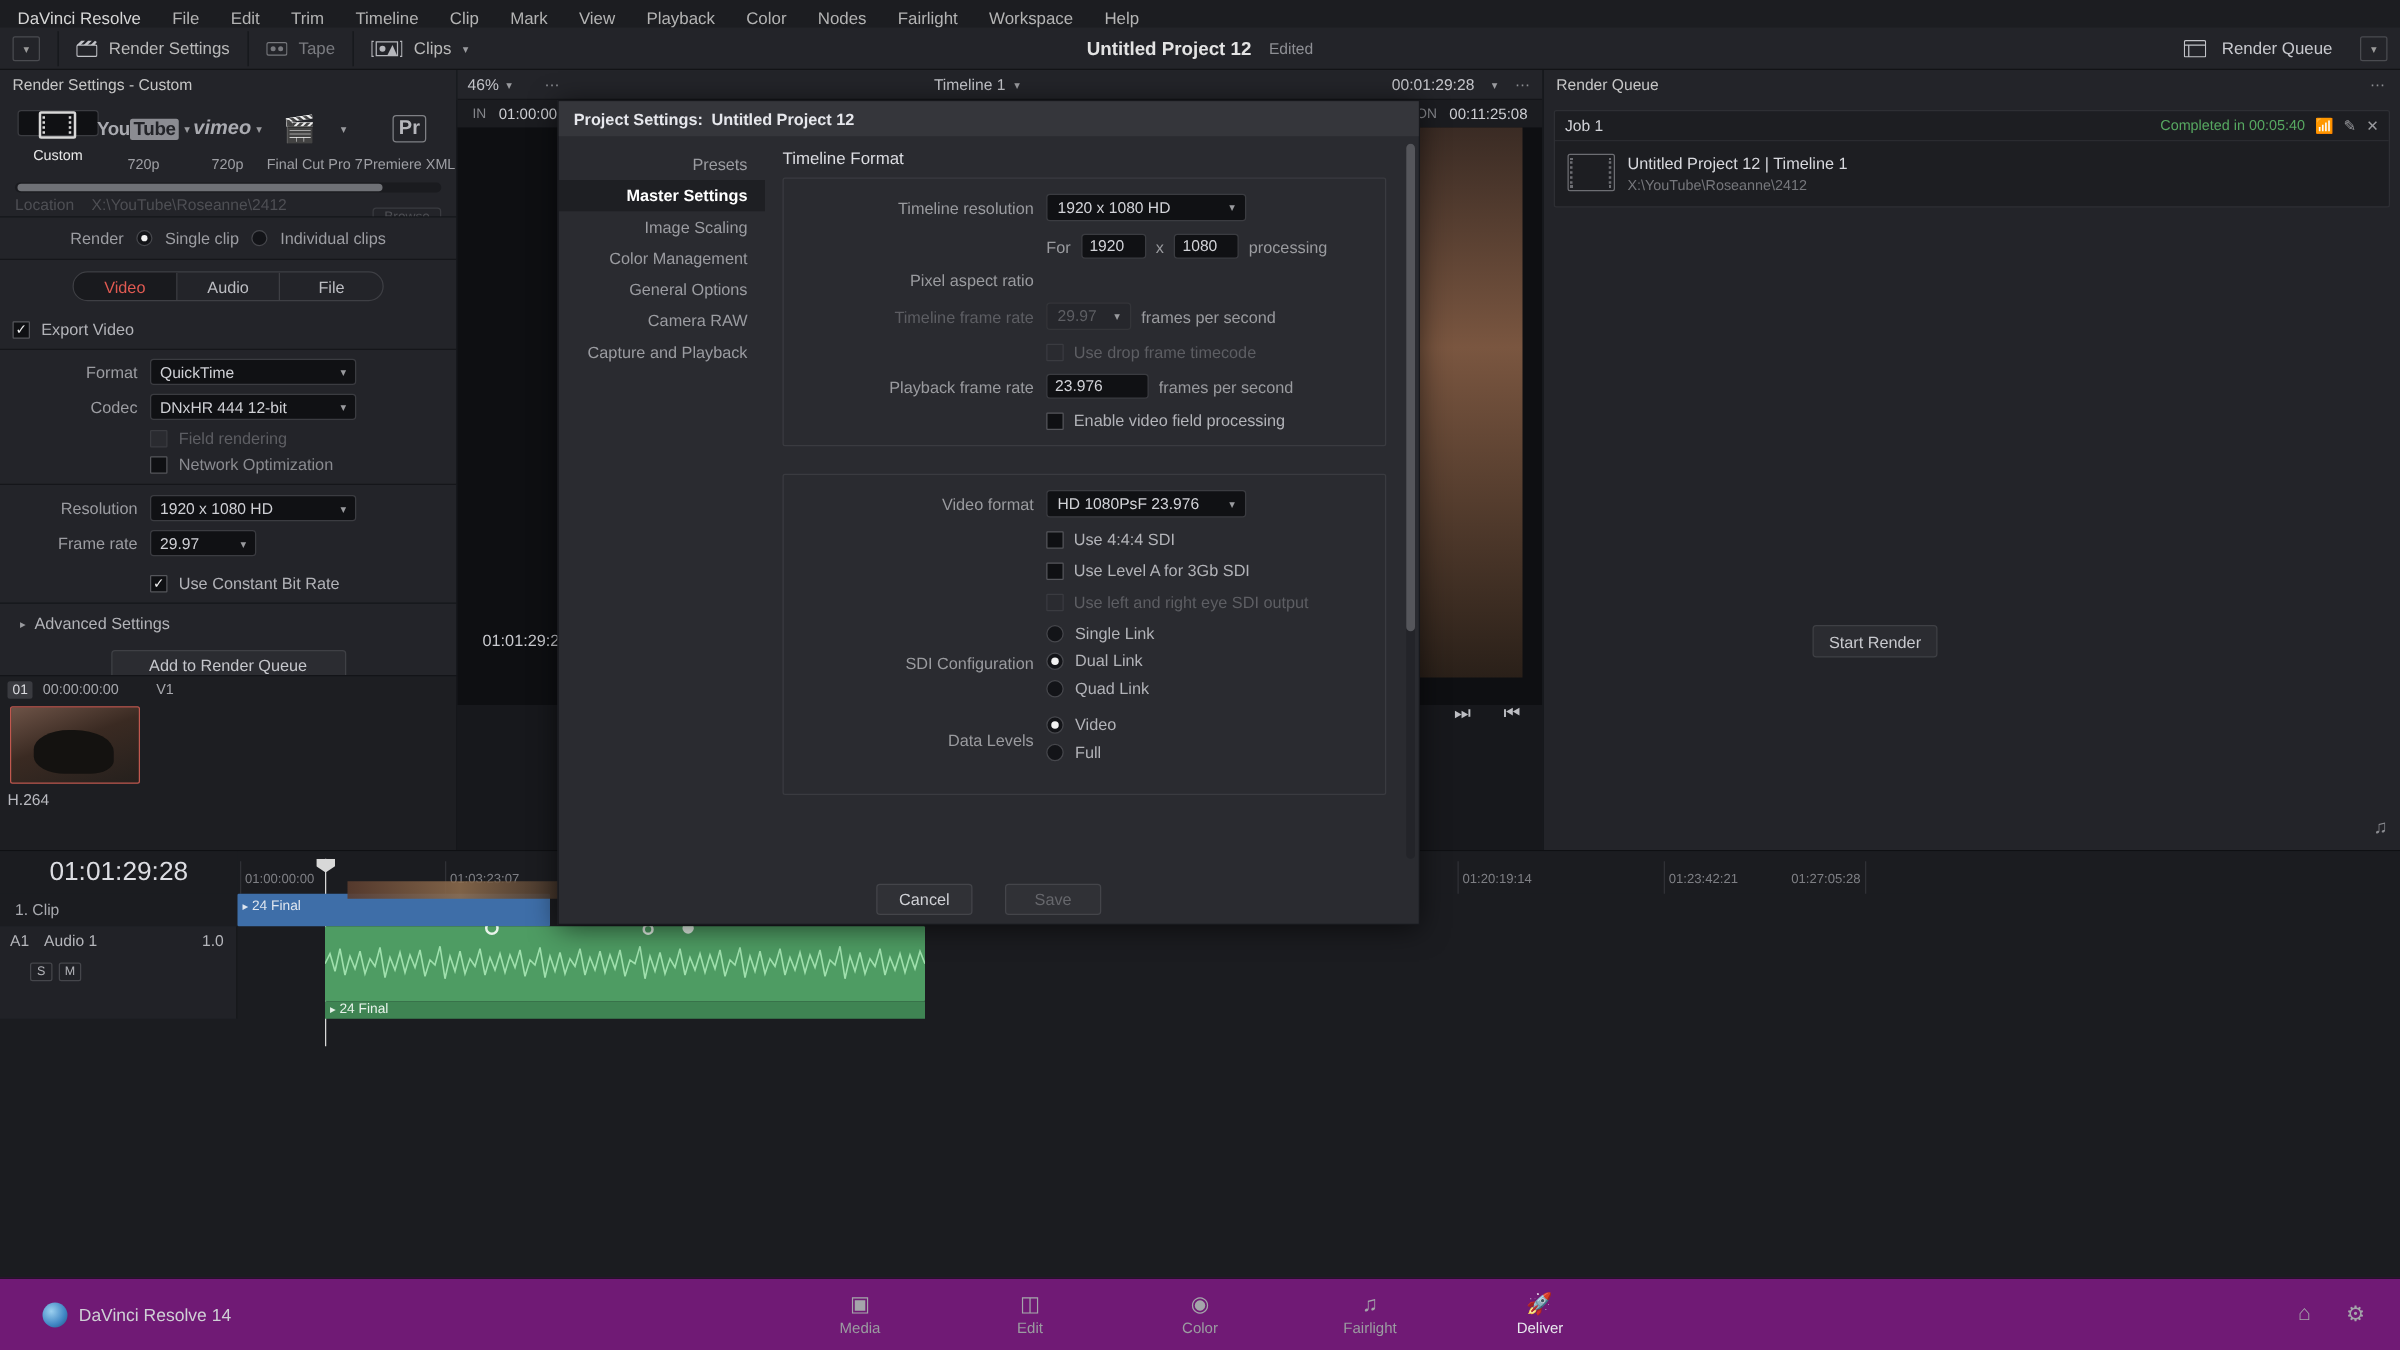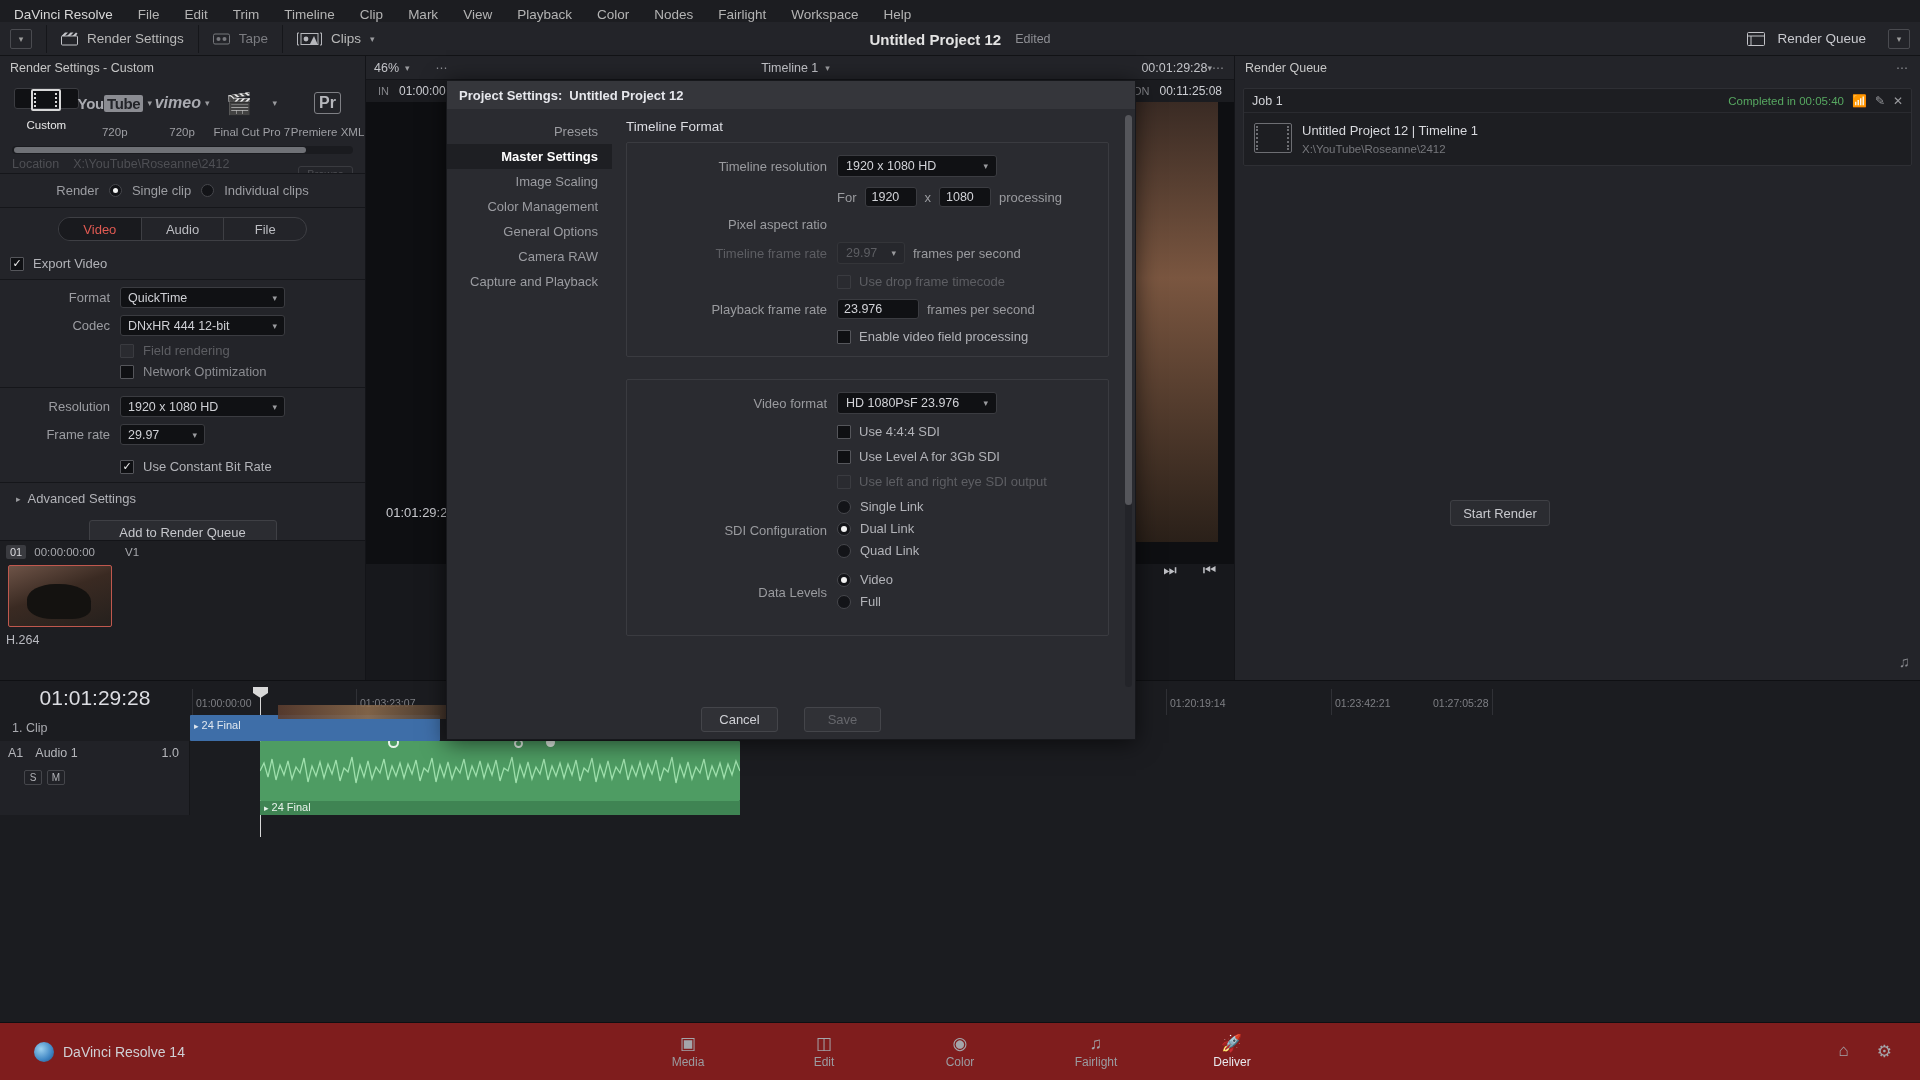--- a/index.html
+++ b/index.html
@@ -151,21 +151,21 @@
   .viewer {
     position: absolute; left: 366px; top: 56px; width: 868px; height: 624px;
     background: #17181c;
   }
   .vw-bar {
     height: 24px; background: #232429; display: flex; align-items: center;
     padding: 0 8px; font-size: 12.5px; color: #c3c4c9; border-bottom: 1px solid #141519;
   }
   .vw-zoom { display: flex; align-items: center; gap: 6px; color: #c3c4c9; }
   .vw-mid { flex: 1; display: flex; align-items: center; justify-content: center; gap: 7px; }
-  .vw-right { display: flex; align-items: center; }
+  .vw-right { display: flex; align-items: center; gap: 14px; }
   .dots { letter-spacing: 2px; color: #8d8e93; font-size: 12px; }
   .vw-inout {
     height: 22px; background: #1b1c20; display: flex; align-items: center;
     padding: 0 12px; font-size: 12px; color: #cdced3; gap: 10px;
   }
   .vw-inout .lbl { color: #84858a; font-size: 11px; }
   .vw-inout .sp { margin-left: auto; display: flex; gap: 10px; align-items: center; }
   .vw-canvas { position: absolute; left: 0; top: 46px; width: 868px; height: 462px; background: #0e0f12; }
   .vw-img {
     position: absolute; left: 410px; top: 0; width: 90px; height: 440px;
@@ -254,21 +254,21 @@
   .audioclip {
     height: 60px; background: #4e9c63; border-radius: 1px; position: relative; overflow: hidden;
   }
   .wavecanvas { position: absolute; left: 0; top: 8px; width: 100%; height: 44px; }
   .aud-foot { height: 14px; background: #3f8453; font-size: 11px; color: #e7f2ea; padding-left: 4px; }
   .aud-foot::before { content: "\25B8"; margin-right: 3px; font-size: 9px; }
 
   
   .botnav {
     position: absolute; left: 0; bottom: 0; width: 1920px; height: 58px;
-    background: #7f1d1d; border-top: 1px solid #0e0f12; display: flex; align-items: center;
+    background: #701a75; border-top: 1px solid #0e0f12; display: flex; align-items: center;
   }
   .bn-brand { display: flex; align-items: center; gap: 9px; padding-left: 34px; font-size: 14px; color: #cfd0d5; }
   .bn-logo {
     width: 20px; height: 20px; border-radius: 50%;
     background: radial-gradient(circle at 35% 35%, #9bd0ef, #3f86c4 60%, #1f4f7d);
   }
   .bn-center { position: absolute; left: 0; right: 0; display: flex; justify-content: center; gap: 62px; }
   .bn-item { display: flex; flex-direction: column; align-items: center; gap: 3px; width: 74px; position: relative; }
   .bn-item .ic { font-size: 17px; color: #a4a5aa; line-height: 1; }
   .bn-item .lb { font-size: 12px; color: #9b9ca1; }

